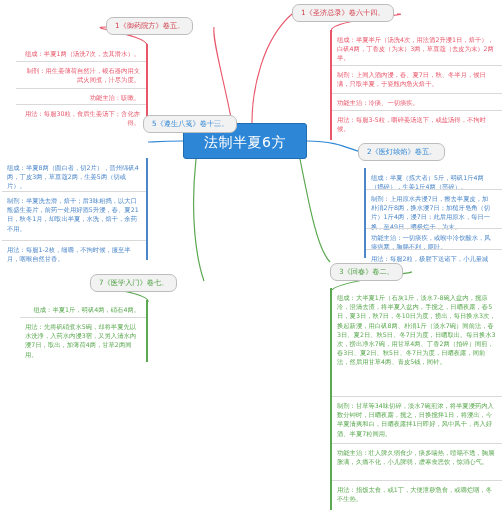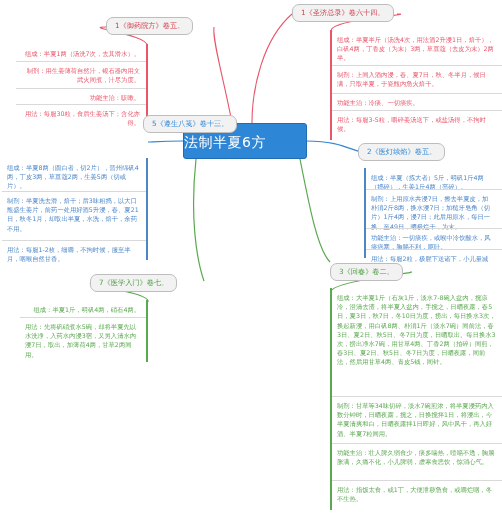--- a/index.html
+++ b/index.html
@@ -12,21 +12,21 @@
   }
   #canvas{position:absolute;left:0;top:0;width:502px;height:515px;}
   svg#links{position:absolute;left:0;top:0;width:502px;height:515px;pointer-events:none;}
 
   .node{position:absolute;box-sizing:border-box;}
 
   
   .central{
     left:183px;top:123px;width:124px;height:36px;
     background:#2e86d6;border:1px solid #1f6cb0;border-radius:3px;
-    color:#ffffff;font-size:14px;line-height:36px;text-align:left;
+    color:#ffffff;font-size:14px;line-height:36px;text-align:center;
     letter-spacing:.5px;
   }
 
   
   .pill{
     position:absolute;box-sizing:border-box;
     border-radius:7px;background:#f2f2f2;
     padding:3px 8px;font-size:7.2px;line-height:10px;
     white-space:nowrap;
   }

